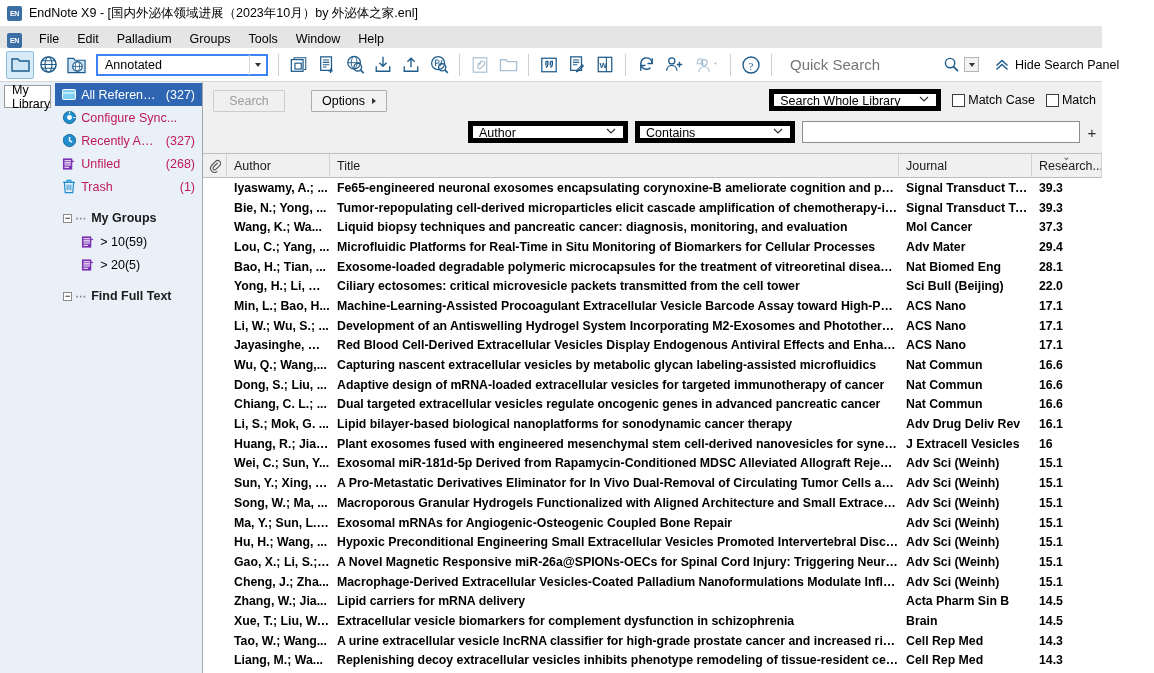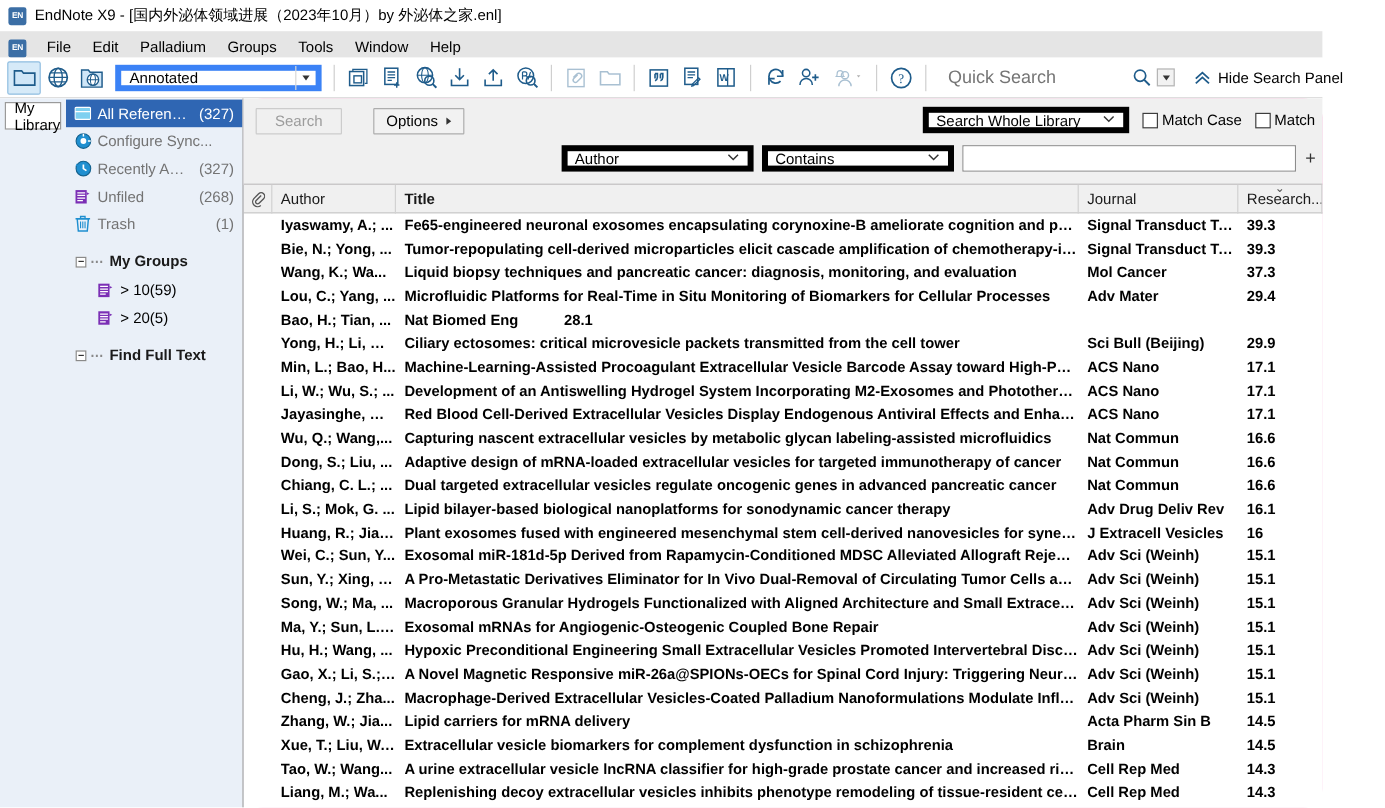--- a/index.html
+++ b/index.html
@@ -73,21 +73,21 @@
     border: 1px solid #8fbde0;
     border-radius: 2px;
   }
   .tb-btn.disabled { opacity: 0.38; }
   .tb-sep {
     width: 1px; height: 22px; background: #cfcfcf;
     margin: 0 6px; flex: 0 0 1px;
   }
   .style-combo {
     width: 172px; height: 22px;
-    border: 5px solid #3b82f6;
+    border: 2px solid #3b82f6;
     background: #fff;
     display: flex; align-items: center;
     font-size: 12.5px;
     margin: 0 4px 0 6px;
     position: relative;
     flex: 0 0 172px;
   }
   .style-combo .val { padding-left: 7px; flex: 1; }
   .style-combo .arrow {
     width: 17px; height: 20px;
@@ -153,21 +153,21 @@
   .lib-header .collapse-chev {
     position: absolute; right: 58px; top: 0px;
     color: #444; font-size: 10px;
   }
   .sb-list { flex: 1; overflow: hidden; padding-top: 1px; }
   .sb-row {
     height: 23px;
     display: flex; align-items: center;
     padding: 0 7px 0 5px;
     font-size: 12.5px;
-    color: #737373;
+    color: #be185d;
     cursor: default;
     white-space: nowrap;
   }
   .sb-row.selected { background: #2f66b3; color: #ffffff; }
   .sb-row .sb-icon {
     width: 18px; flex: 0 0 18px;
     display: flex; align-items: center; justify-content: center;
     margin-right: 3px;
   }
   .sb-row .sb-label { flex: 1; overflow: hidden; text-overflow: ellipsis; }
@@ -194,21 +194,21 @@
     display: flex; align-items: center;
     padding: 0 7px 0 26px;
     font-size: 12.5px; cursor: default;
   }
   .sb-sub .sb-icon { margin-right: 5px; }
   .sb-spacer { height: 8px; }
 
   
   .right {
     flex: 1; display: flex; flex-direction: column;
-    min-width: 0; background: #f9a8d4; border-radius: 16px;
+    min-width: 0; background: #eab308; border-radius: 16px;
   }
   .searchpanel {
     flex: 0 0 72px;
     background: #f0f0f0;
     border-bottom: 1px solid #c0c0c0;
     position: relative;
     padding: 6px 0 0 0;
   }
   .sp-row1 { display: flex; align-items: center; padding-left: 10px; height: 26px; }
   .btn {
@@ -307,21 +307,21 @@
     position: relative;
     overflow: hidden; white-space: nowrap;
   }
   .th.sorted .sortchev {
     position: absolute; left: 50%; top: -3px;
     transform: translateX(-50%);
     font-size: 10px; color: #555;
   }
   .col-clip  { width: 24px;  flex: 0 0 24px; justify-content: center; padding-left: 0; }
   .col-auth  { width: 103px; flex: 0 0 103px; }
-  .col-title { flex: 1; min-width: 0; font-weight: bold; }
+  .col-title { flex: 1; min-width: 0; }
   .col-jrnl  { width: 133px; flex: 0 0 133px; }
   .col-rsch  { width: 70px;  flex: 0 0 70px; }
 
   .tbody { flex: 1; overflow: hidden; background: #fff; }
   .trow {
     display: flex; align-items: center;
     height: 19.7px;
     font-size: 12.3px; color: #000;
     font-weight: bold;
     cursor: default;
@@ -788,40 +788,43 @@
               </div>
               <div class="td col-rsch">
                 <span>29.4</span>
               </div>
             </div>
             <div class="trow">
               <div class="td col-clip"></div>
               <div class="td col-auth">
                 <span>Bao, H.; Tian, ...</span>
               </div>
+              <div class="td col-title">
+                <span>Exosome-loaded degradable polymeric microcapsules for the treatment of vitreoretinal diseases</span>
+              </div>
               <div class="td col-jrnl">
                 <span>Nat Biomed Eng</span>
               </div>
               <div class="td col-rsch">
                 <span>28.1</span>
               </div>
             </div>
             <div class="trow">
               <div class="td col-clip"></div>
               <div class="td col-auth">
                 <span>Yong, H.; Li, Q....</span>
               </div>
               <div class="td col-title">
                 <span>Ciliary ectosomes: critical microvesicle packets transmitted from the cell tower</span>
               </div>
               <div class="td col-jrnl">
                 <span>Sci Bull (Beijing)</span>
               </div>
               <div class="td col-rsch">
-                <span>29.9</span>
+                <span>22.0</span>
               </div>
             </div>
             <div class="trow">
               <div class="td col-clip"></div>
               <div class="td col-auth">
                 <span>Min, L.; Bao, H...</span>
               </div>
               <div class="td col-title">
                 <span>Machine-Learning-Assisted Procoagulant Extracellular Vesicle Barcode Assay toward High-Performance Eva...</span>
               </div>

